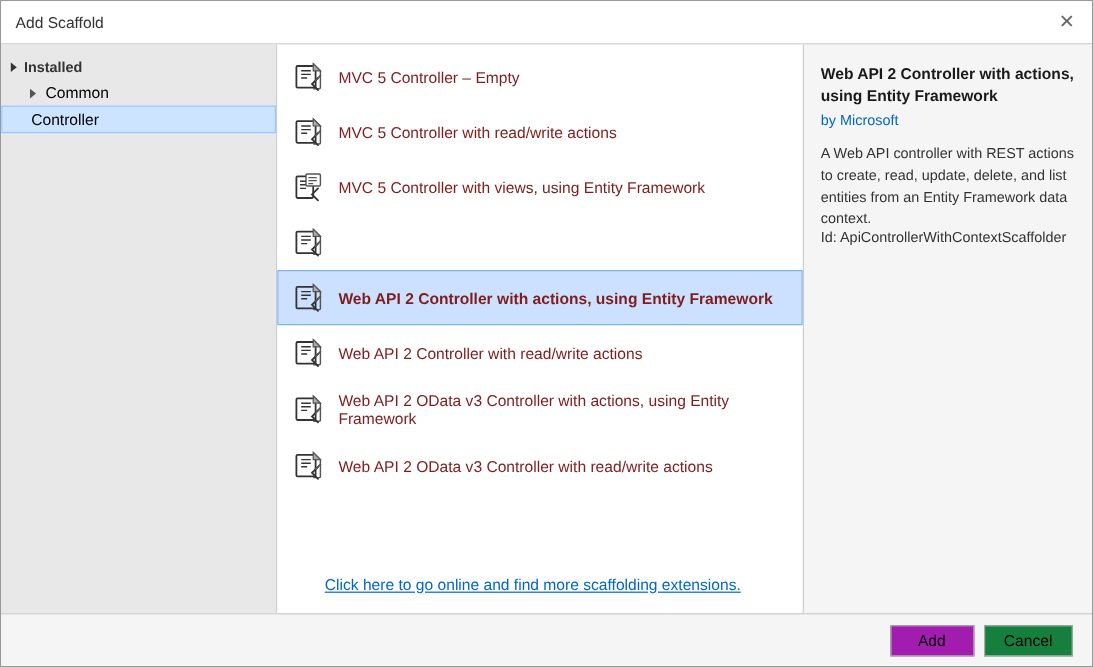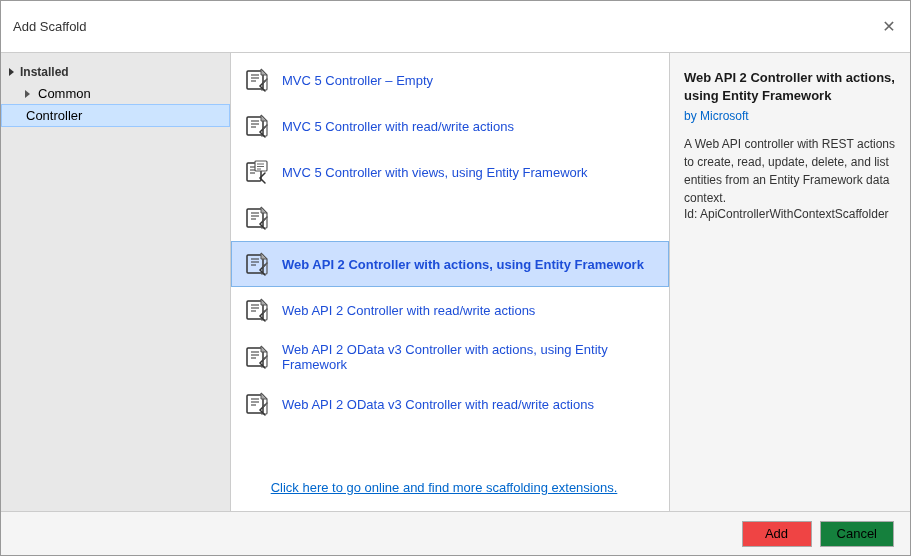--- a/index.html
+++ b/index.html
@@ -23,21 +23,21 @@
       flex-direction: column;
       box-shadow: 2px 2px 8px rgba(0,0,0,0.3);
     }
     .title-bar {
       background: #fff;
       border-bottom: 1px solid #ccc;
       padding: 8px 12px;
       display: flex;
       justify-content: space-between;
       align-items: center;
-      height: 52px;
+      height: 36px;
     }
     .title-bar-text {
       font-size: 13px;
       color: #333;
       font-weight: normal;
     }
     .close-btn {
       width: 18px;
       height: 18px;
       display: flex;
@@ -132,21 +132,21 @@
       align-items: center;
       justify-content: center;
     }
     
     .ctrl-icon svg {
       width: 26px;
       height: 26px;
     }
     .scaffold-label {
       font-size: 13px;
-      color: #1d4ed8;
+      color: #7f1d1d;
     }
     .scaffold-item.selected .scaffold-label {
       font-weight: 600;
     }
     .online-link-area {
       padding: 12px 12px 16px 0;
       text-align: center;
     }
     .online-link {
       color: #0066cc;
@@ -199,21 +199,21 @@
     .footer-btn {
       min-width: 70px;
       height: 26px;
       padding: 0 16px;
       font-size: 13px;
       cursor: pointer;
       border: 1px solid #aaa;
       background: #15803d;
       font-family: 'Segoe UI', Tahoma, Geneva, Verdana, sans-serif;
     }
-    .footer-btn.primary { background: #ef4444; }
+    .footer-btn.primary { background: #a21caf; }
   </style>
 </head>
 <body>
 
 <div class="dialog">
 
   <div class="title-bar">
     <span class="title-bar-text">Add Scaffold</span>
     <button class="close-btn">✕</button>
   </div>

